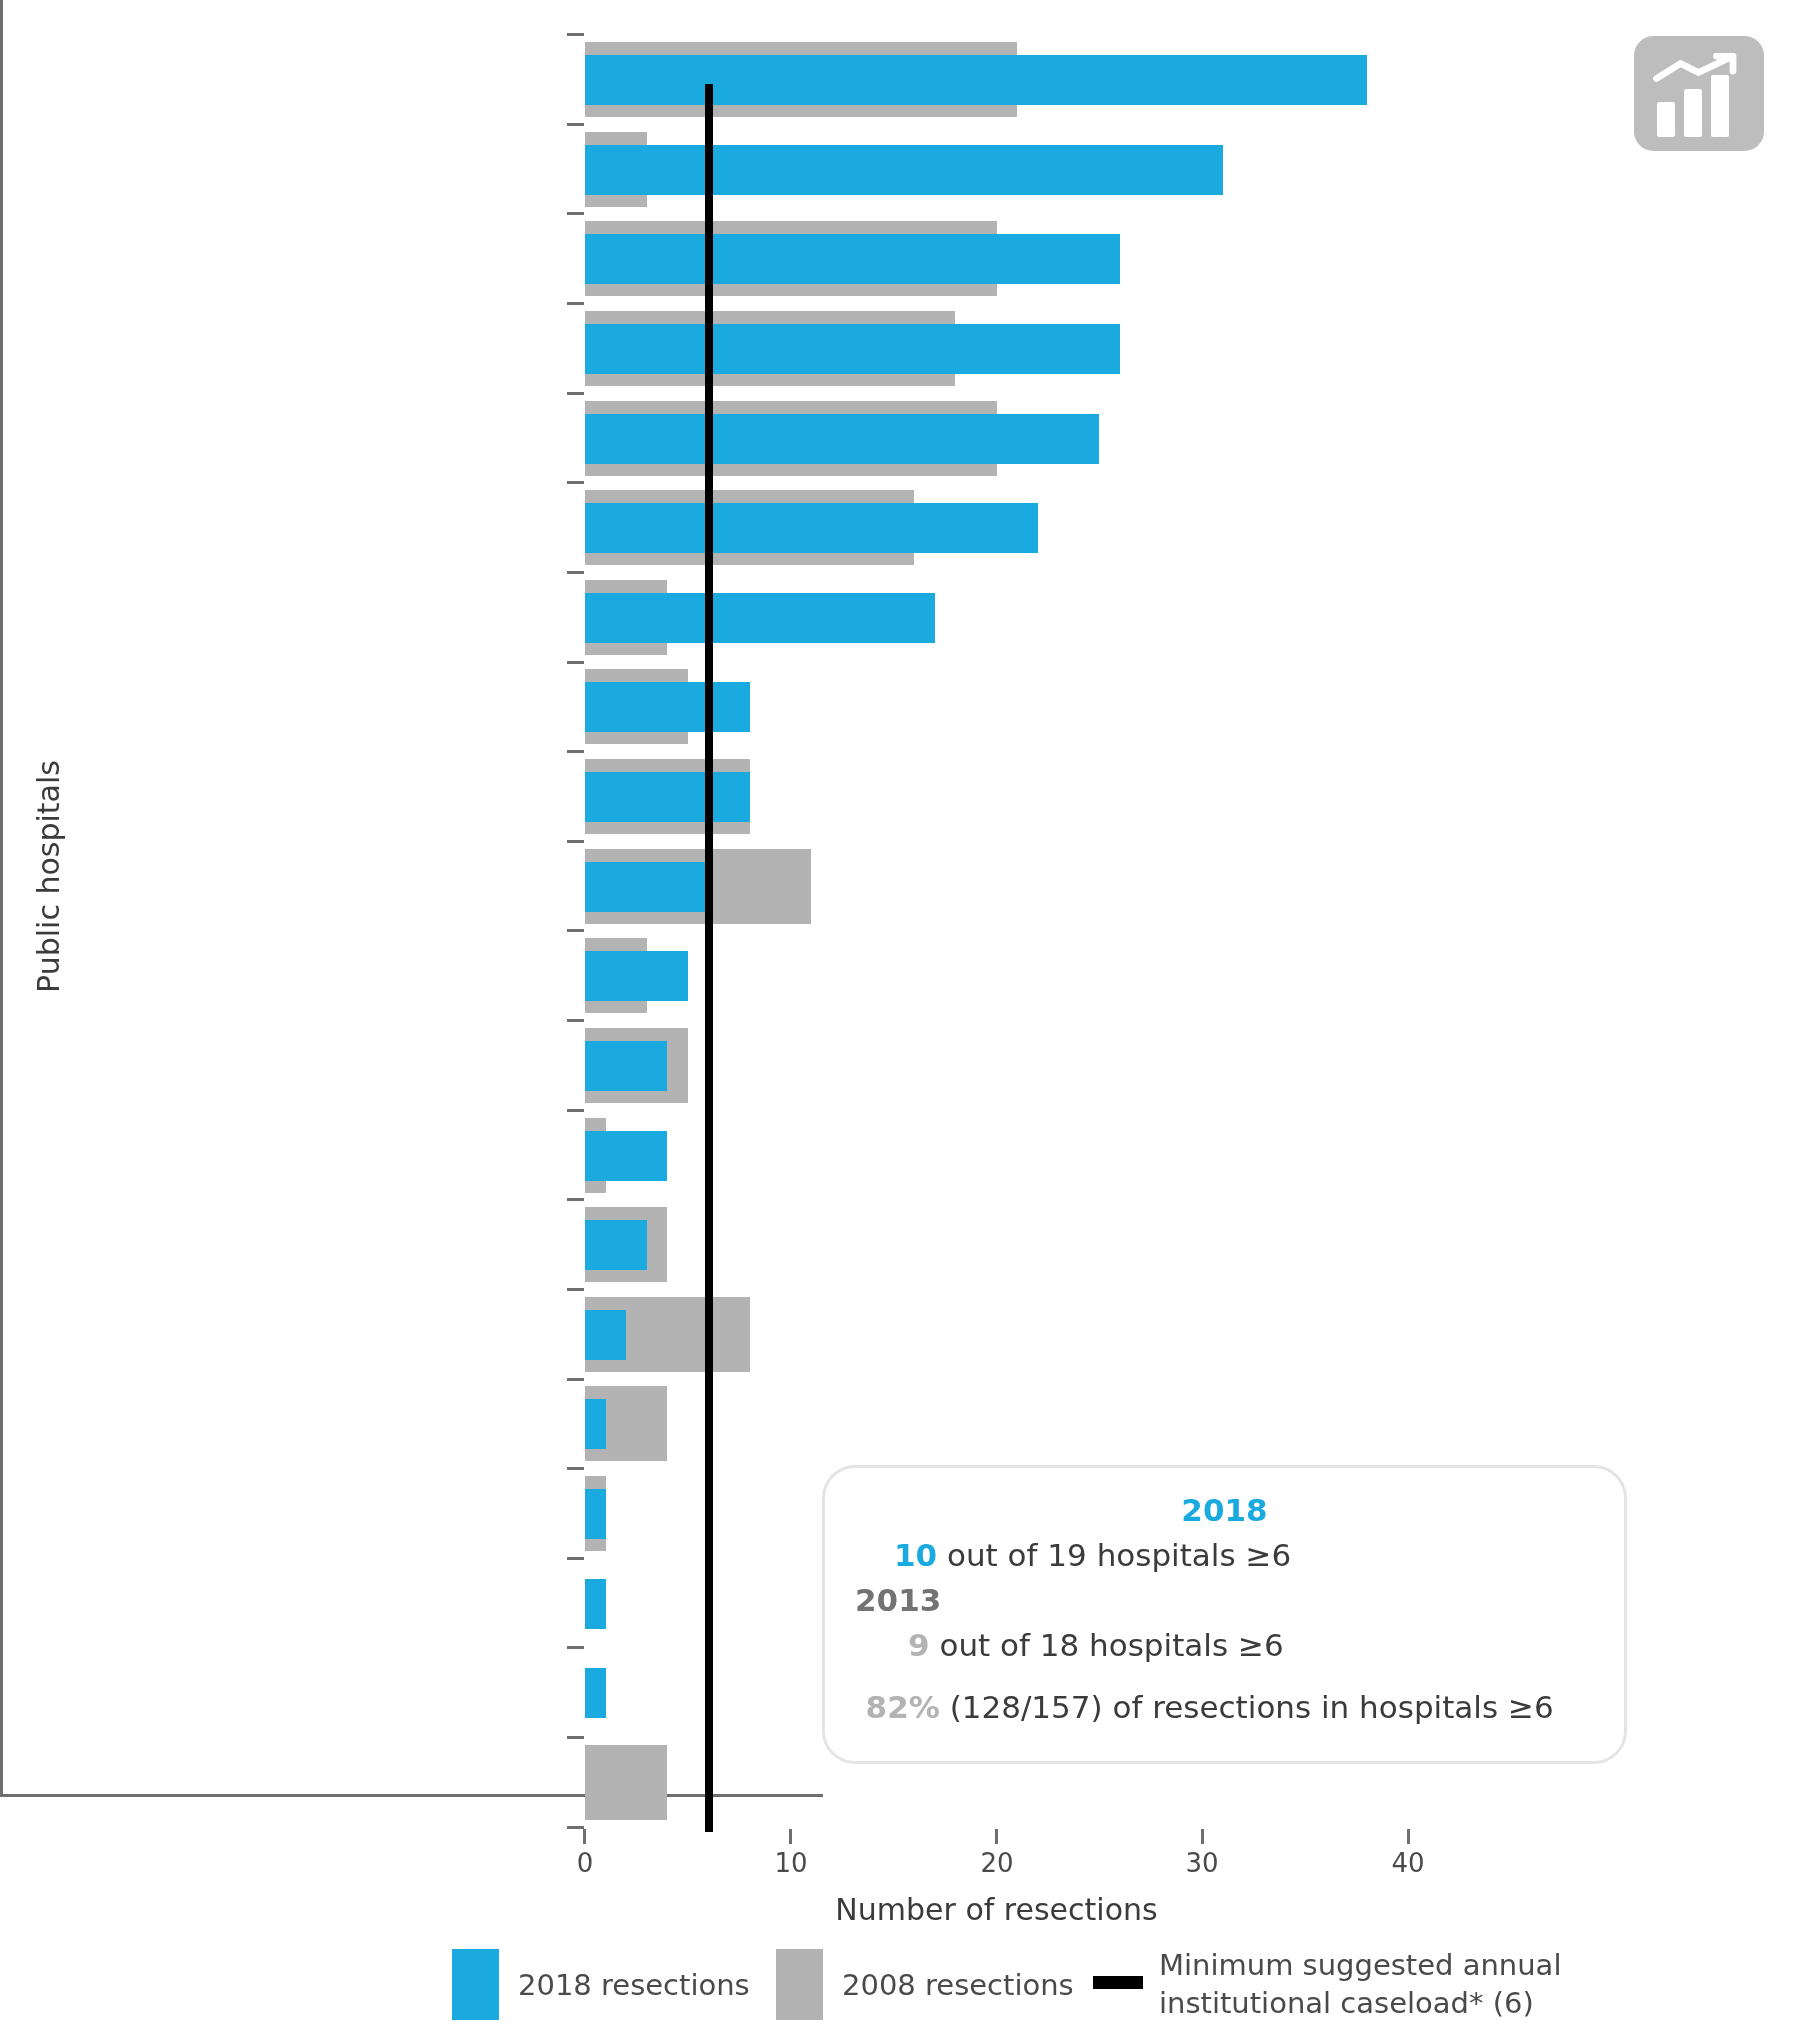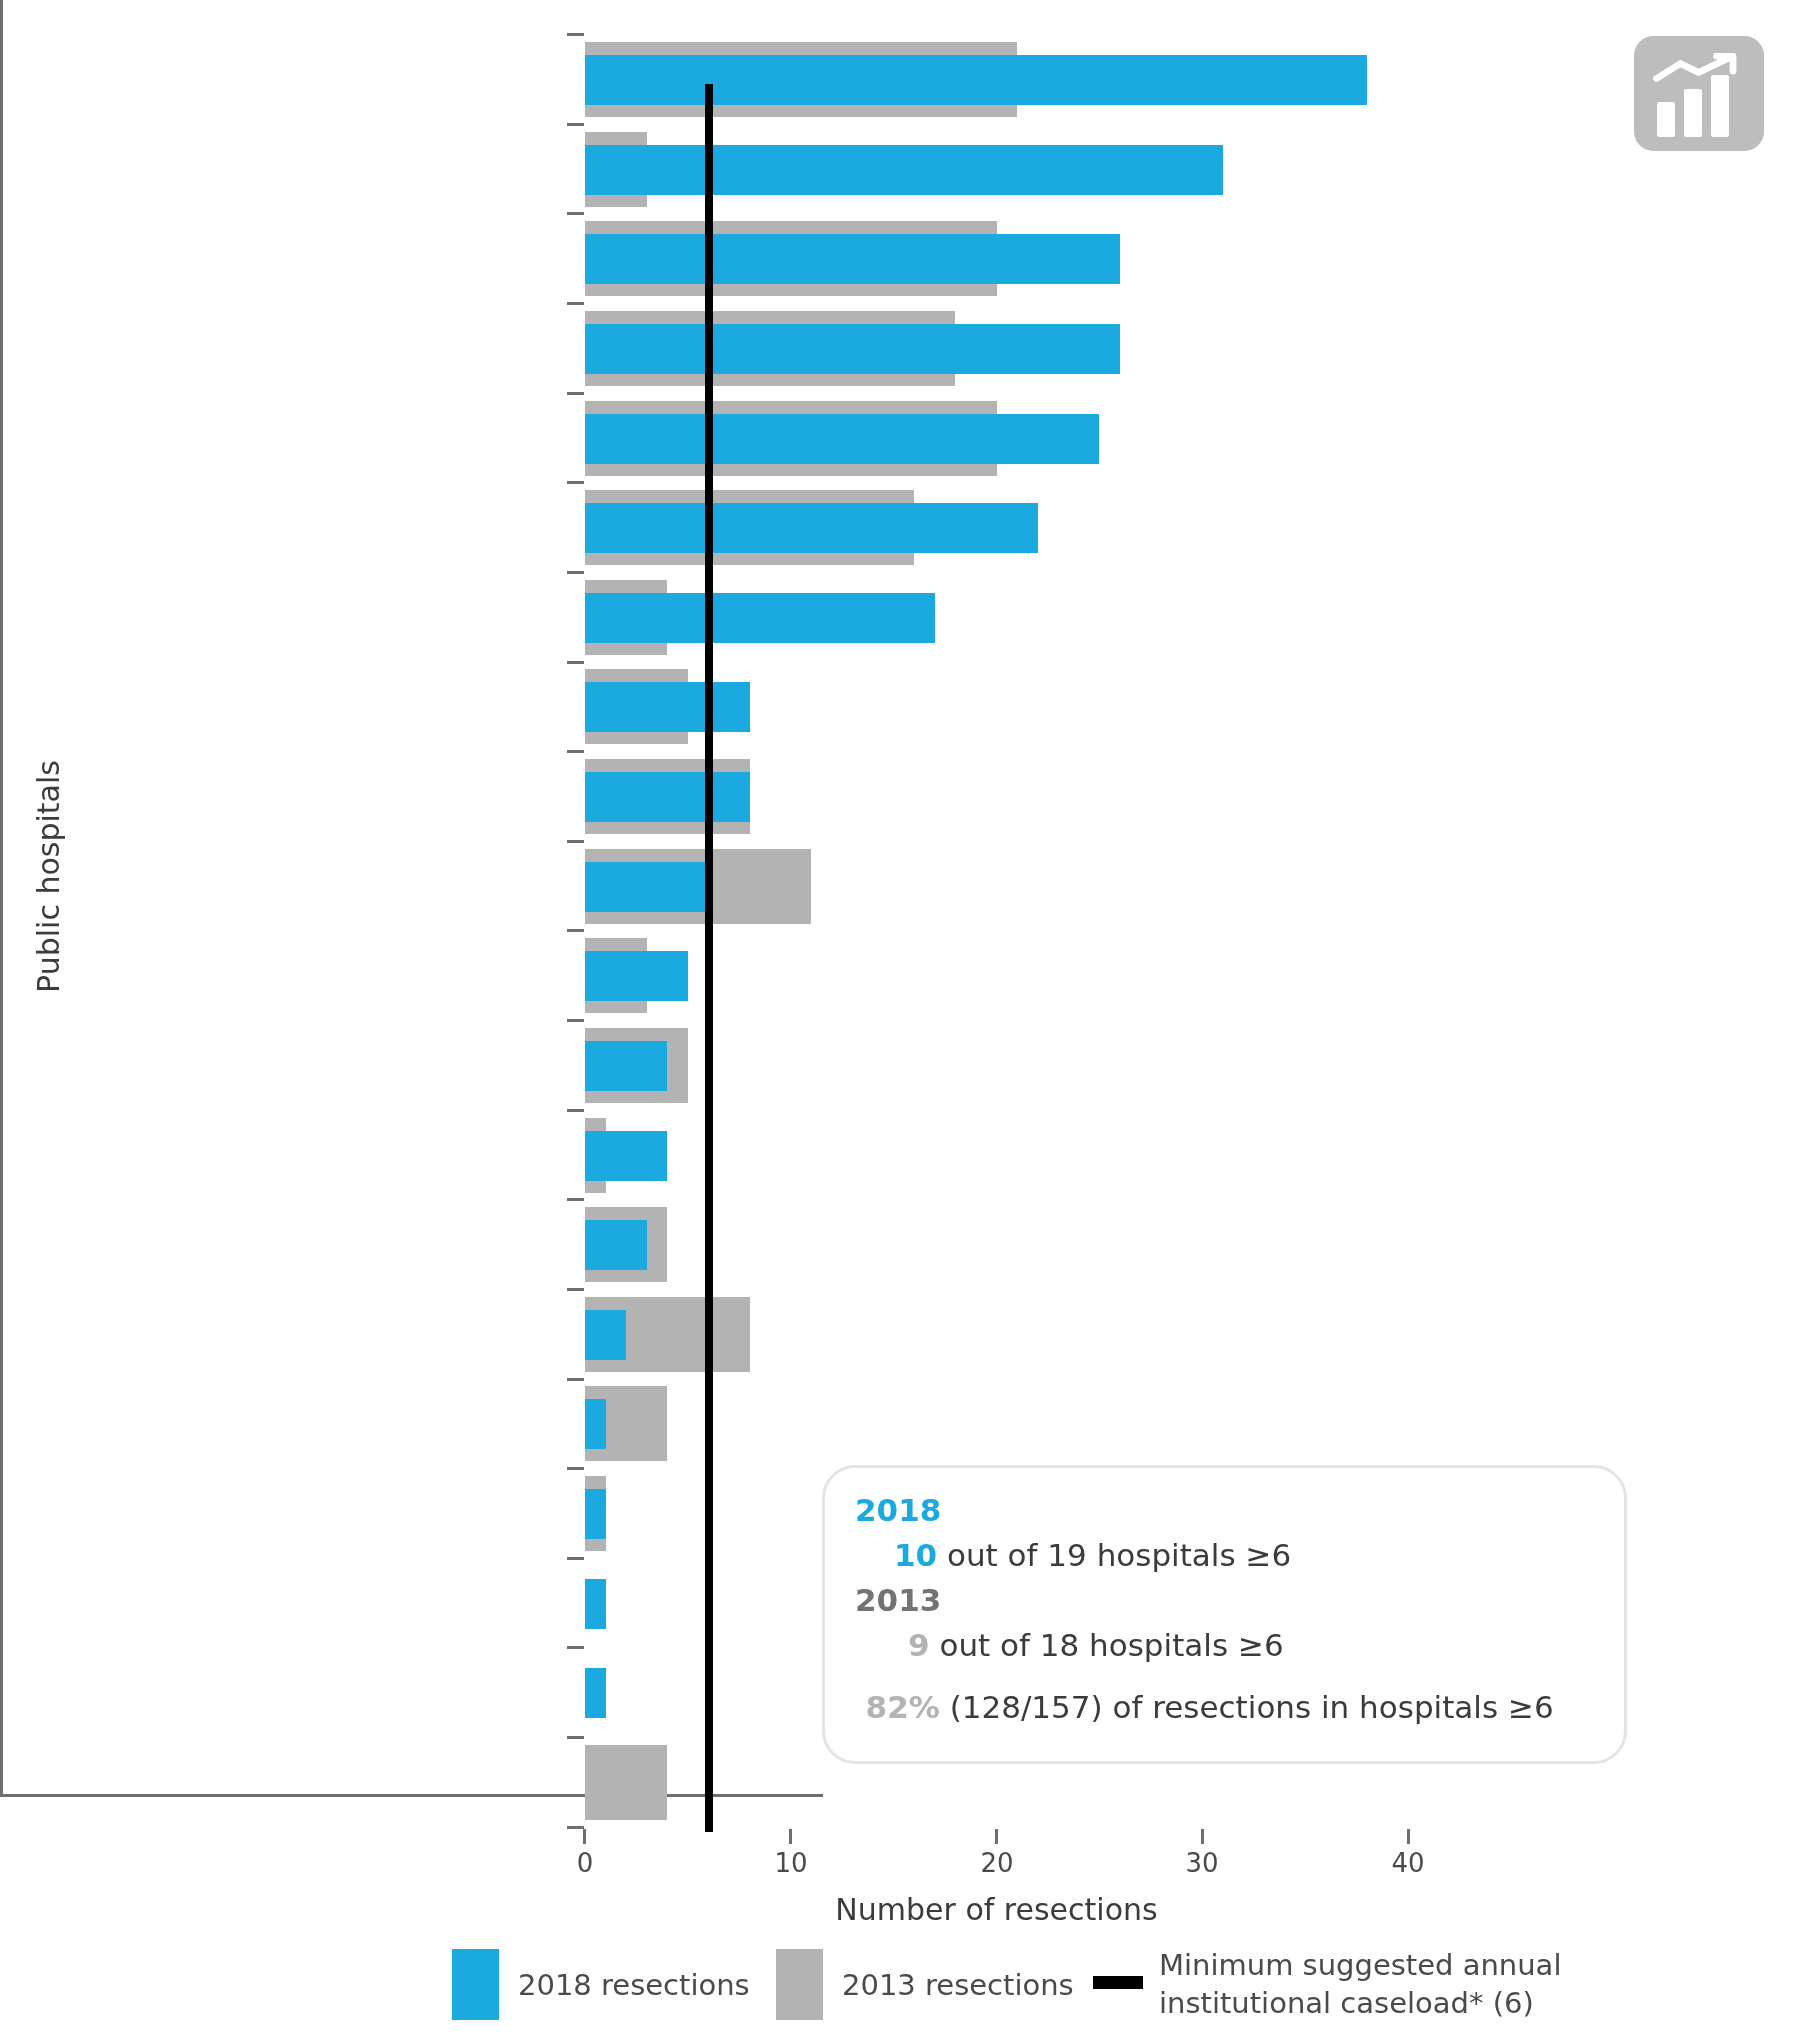--- a/index.html
+++ b/index.html
@@ -38,21 +38,21 @@
   .x-title{position:absolute;left:585px;top:1892px;width:823px;text-align:center;
            font-size:30px;color:#3b3b3b;}
   .y-title{position:absolute;left:-178px;top:859px;width:452px;text-align:center;
            font-size:30px;color:#3b3b3b;transform:rotate(-90deg);}
 
   
   .annot{position:absolute;left:822px;top:1465px;width:805px;height:299px;
          border:3.8px solid #e4e4e4;border-radius:33px;background:#fff;
          box-sizing:border-box;padding:19.6px 30px 0 30px;}
   .annot-line{font-size:31px;line-height:45px;white-space:nowrap;color:#3b3b3b;}
-  .al-2018{text-align:left;}
+  .al-2018{text-align:center;}
   .al-a{text-align:left;padding-left:39px;}
   .al-b{text-align:left;}
   .al-2013{text-align:left;color:#737373;font-weight:bold;}
   .al-c{text-align:left;padding-left:53px;}
   .al-d{text-align:left;padding-left:10.6px;margin-top:17px;}
   .k-blue{color:#1aaae0;font-weight:bold;}
   .k-gray{color:#b3b3b3;font-weight:bold;}
 
   
   .legend{position:absolute;left:0;top:1949px;width:1809px;height:83px;}
@@ -221,21 +221,21 @@
     </div>
   </div>
 
   <div class="legend">
     <div class="lg-item" style="left:452px;">
       <div class="lg-swatch" style="left:0;background:#1aaae0;"></div>
       <div class="lg-text" style="left:66px;top:16.6px;">2018 resections</div>
     </div>
     <div class="lg-item" style="left:776px;">
       <div class="lg-swatch" style="left:0;background:#b3b3b3;"></div>
-      <div class="lg-text" style="left:66px;top:16.6px;">2013 resections</div>
+      <div class="lg-text" style="left:66px;top:16.6px;">2008 resections</div>
     </div>
     <div class="lg-item" style="left:1093px;">
       <div class="lg-rule" style="left:0;"></div>
       <div class="lg-text" style="left:66px;top:-3px;">Minimum suggested annual</div>
       <div class="lg-text" style="left:66px;top:35px;">institutional caseload* (6)</div>
     </div>
   </div>
 
 </div>
 

